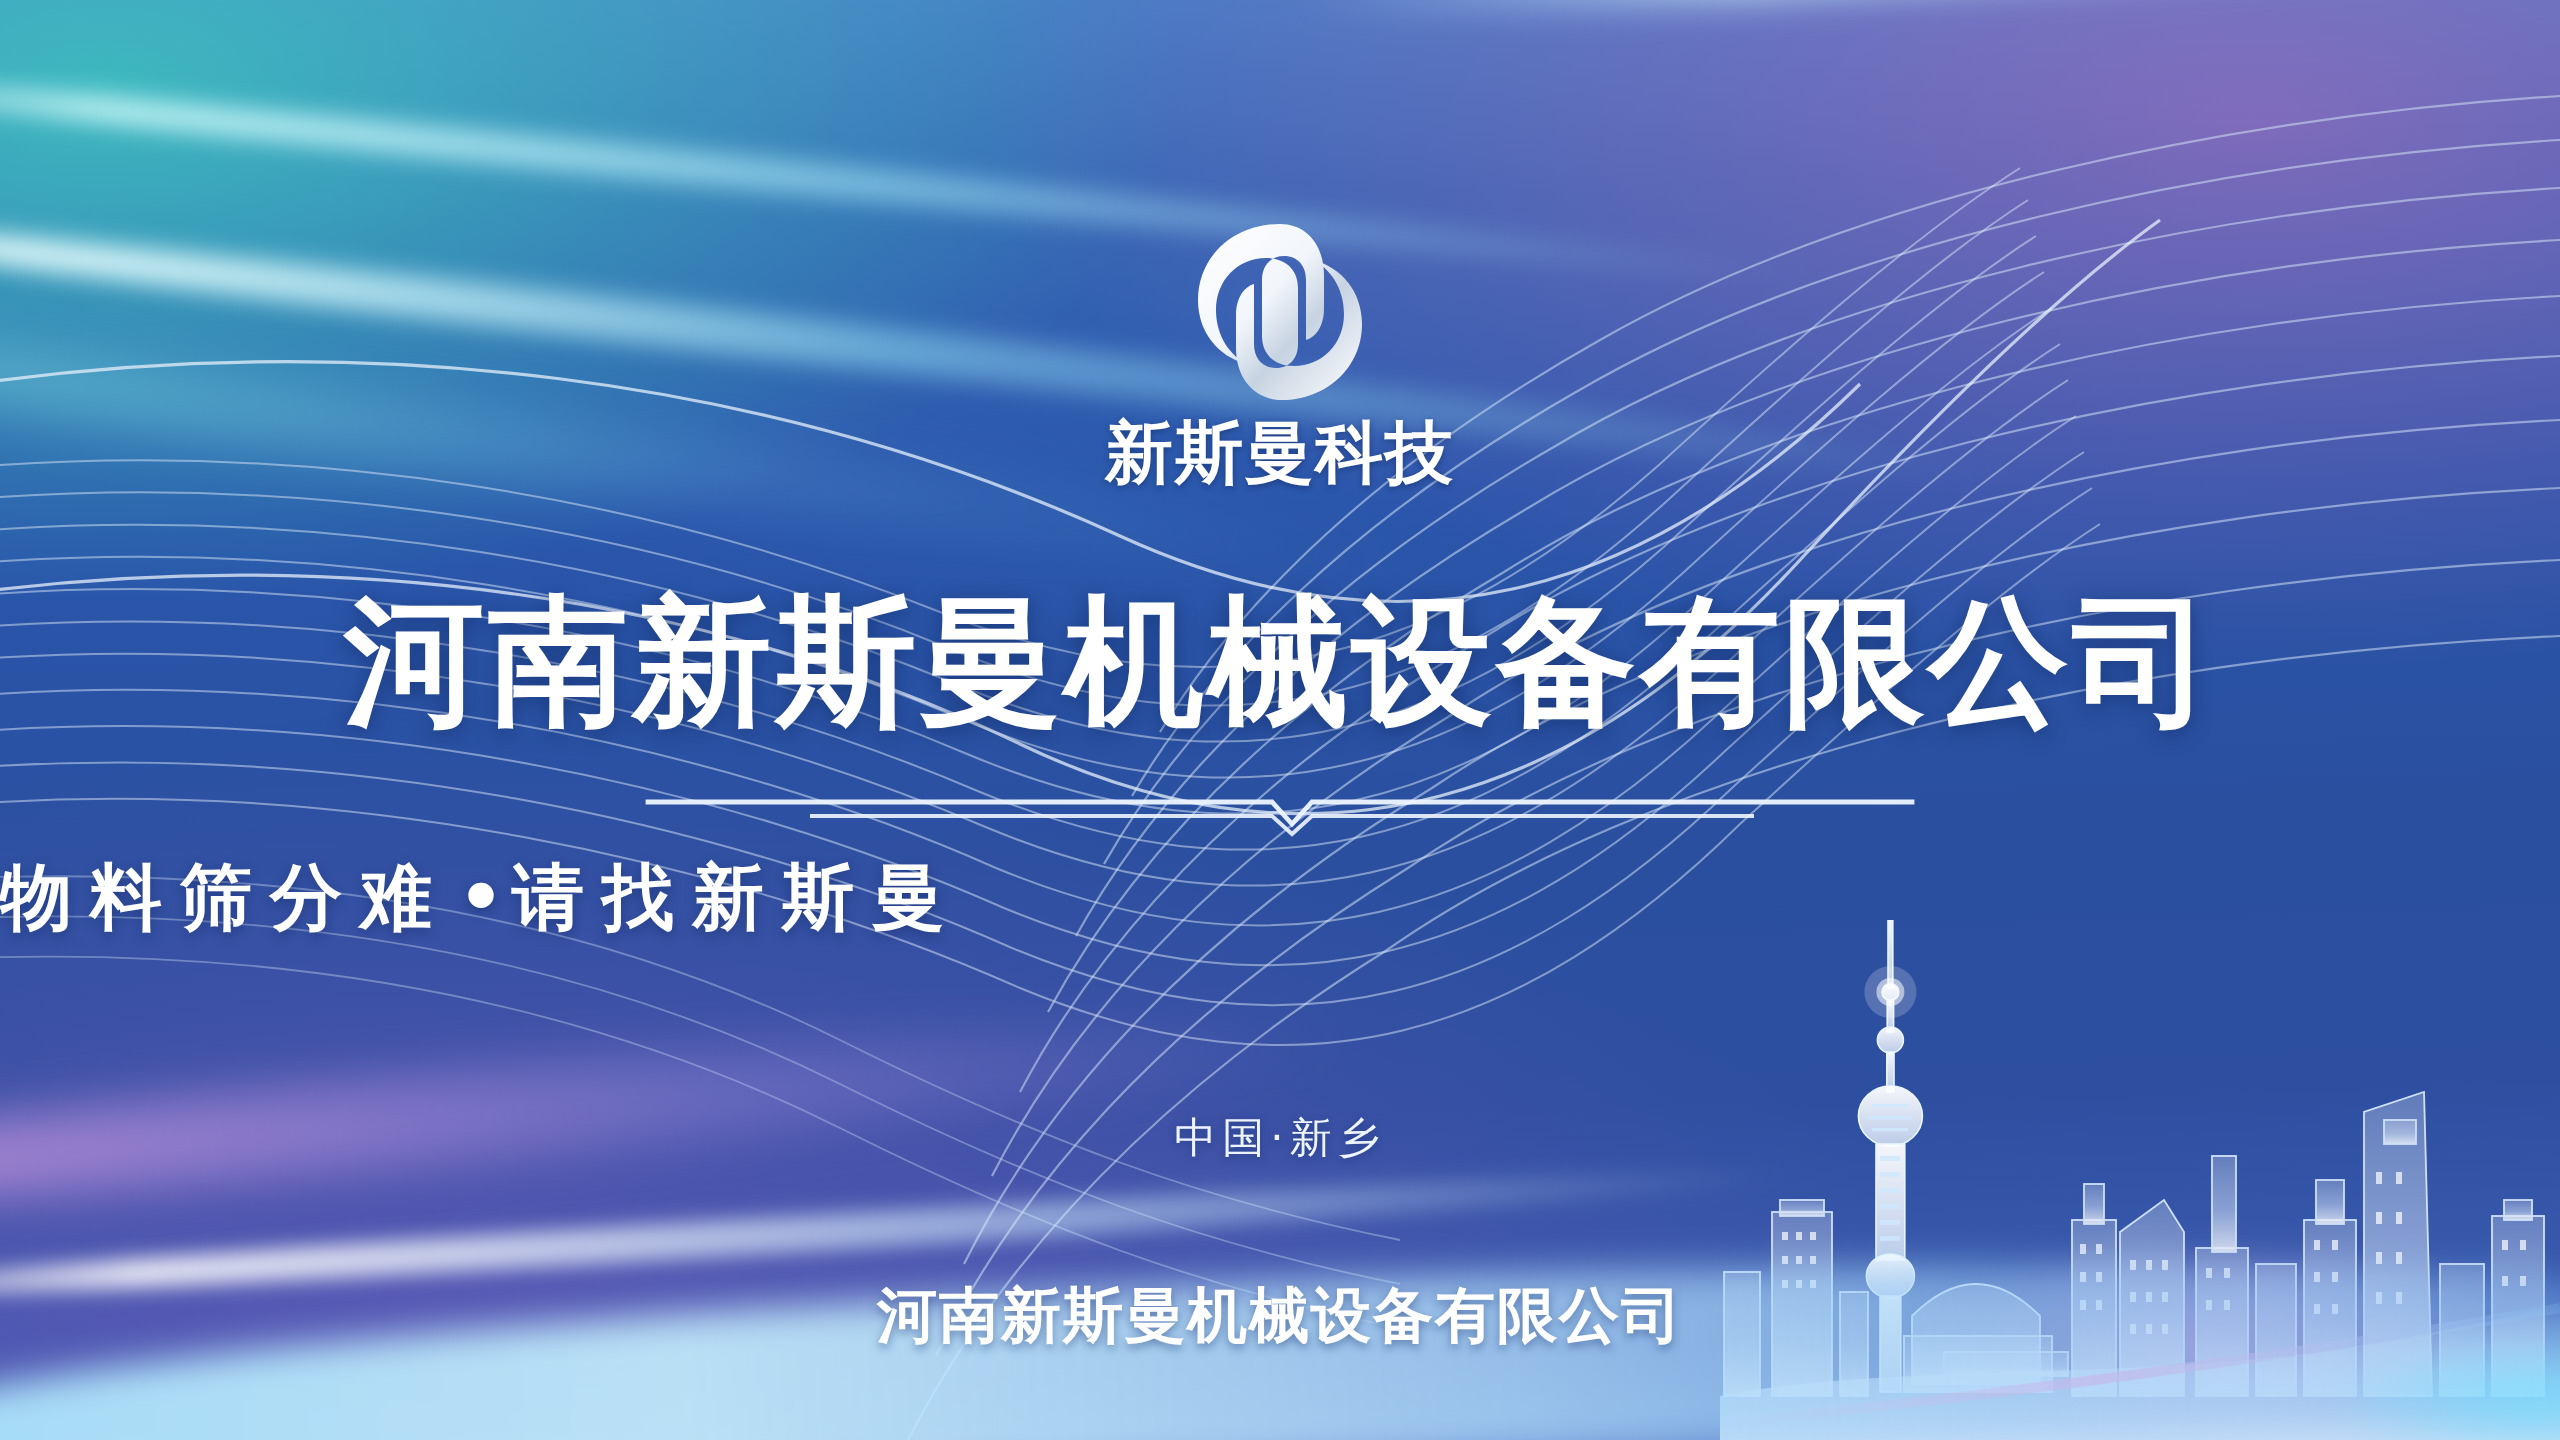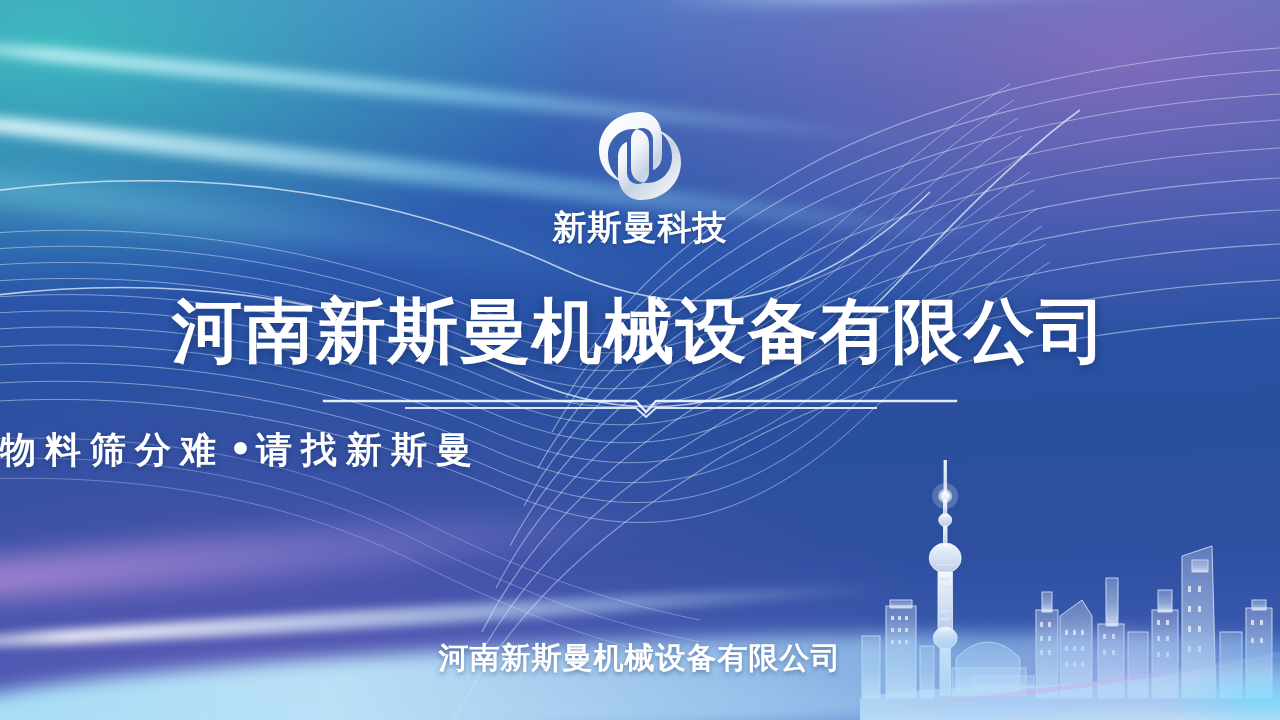--- a/index.html
+++ b/index.html
@@ -437,16 +437,17 @@
       <path d="M4,9 L300,9 L316,9 L326,20 L336,9 L636,9" opacity="0.95"></path>
 
       <path d="M86,16 L306,16 L316,16 L326,25 L336,16 L556,16" opacity="0.9" stroke-width="2"></path>
     </g>
   </svg>
 
   <div id="tagline">
     <span>物料筛分难</span><span class="dot-sep">•</span><span>请找新斯曼</span>
   </div>
 
+  <div id="location">中国·新乡</div>
 
   <div id="bottom-caption">河南新斯曼机械设备有限公司</div>
 
 </div>
 
 </body></html>

